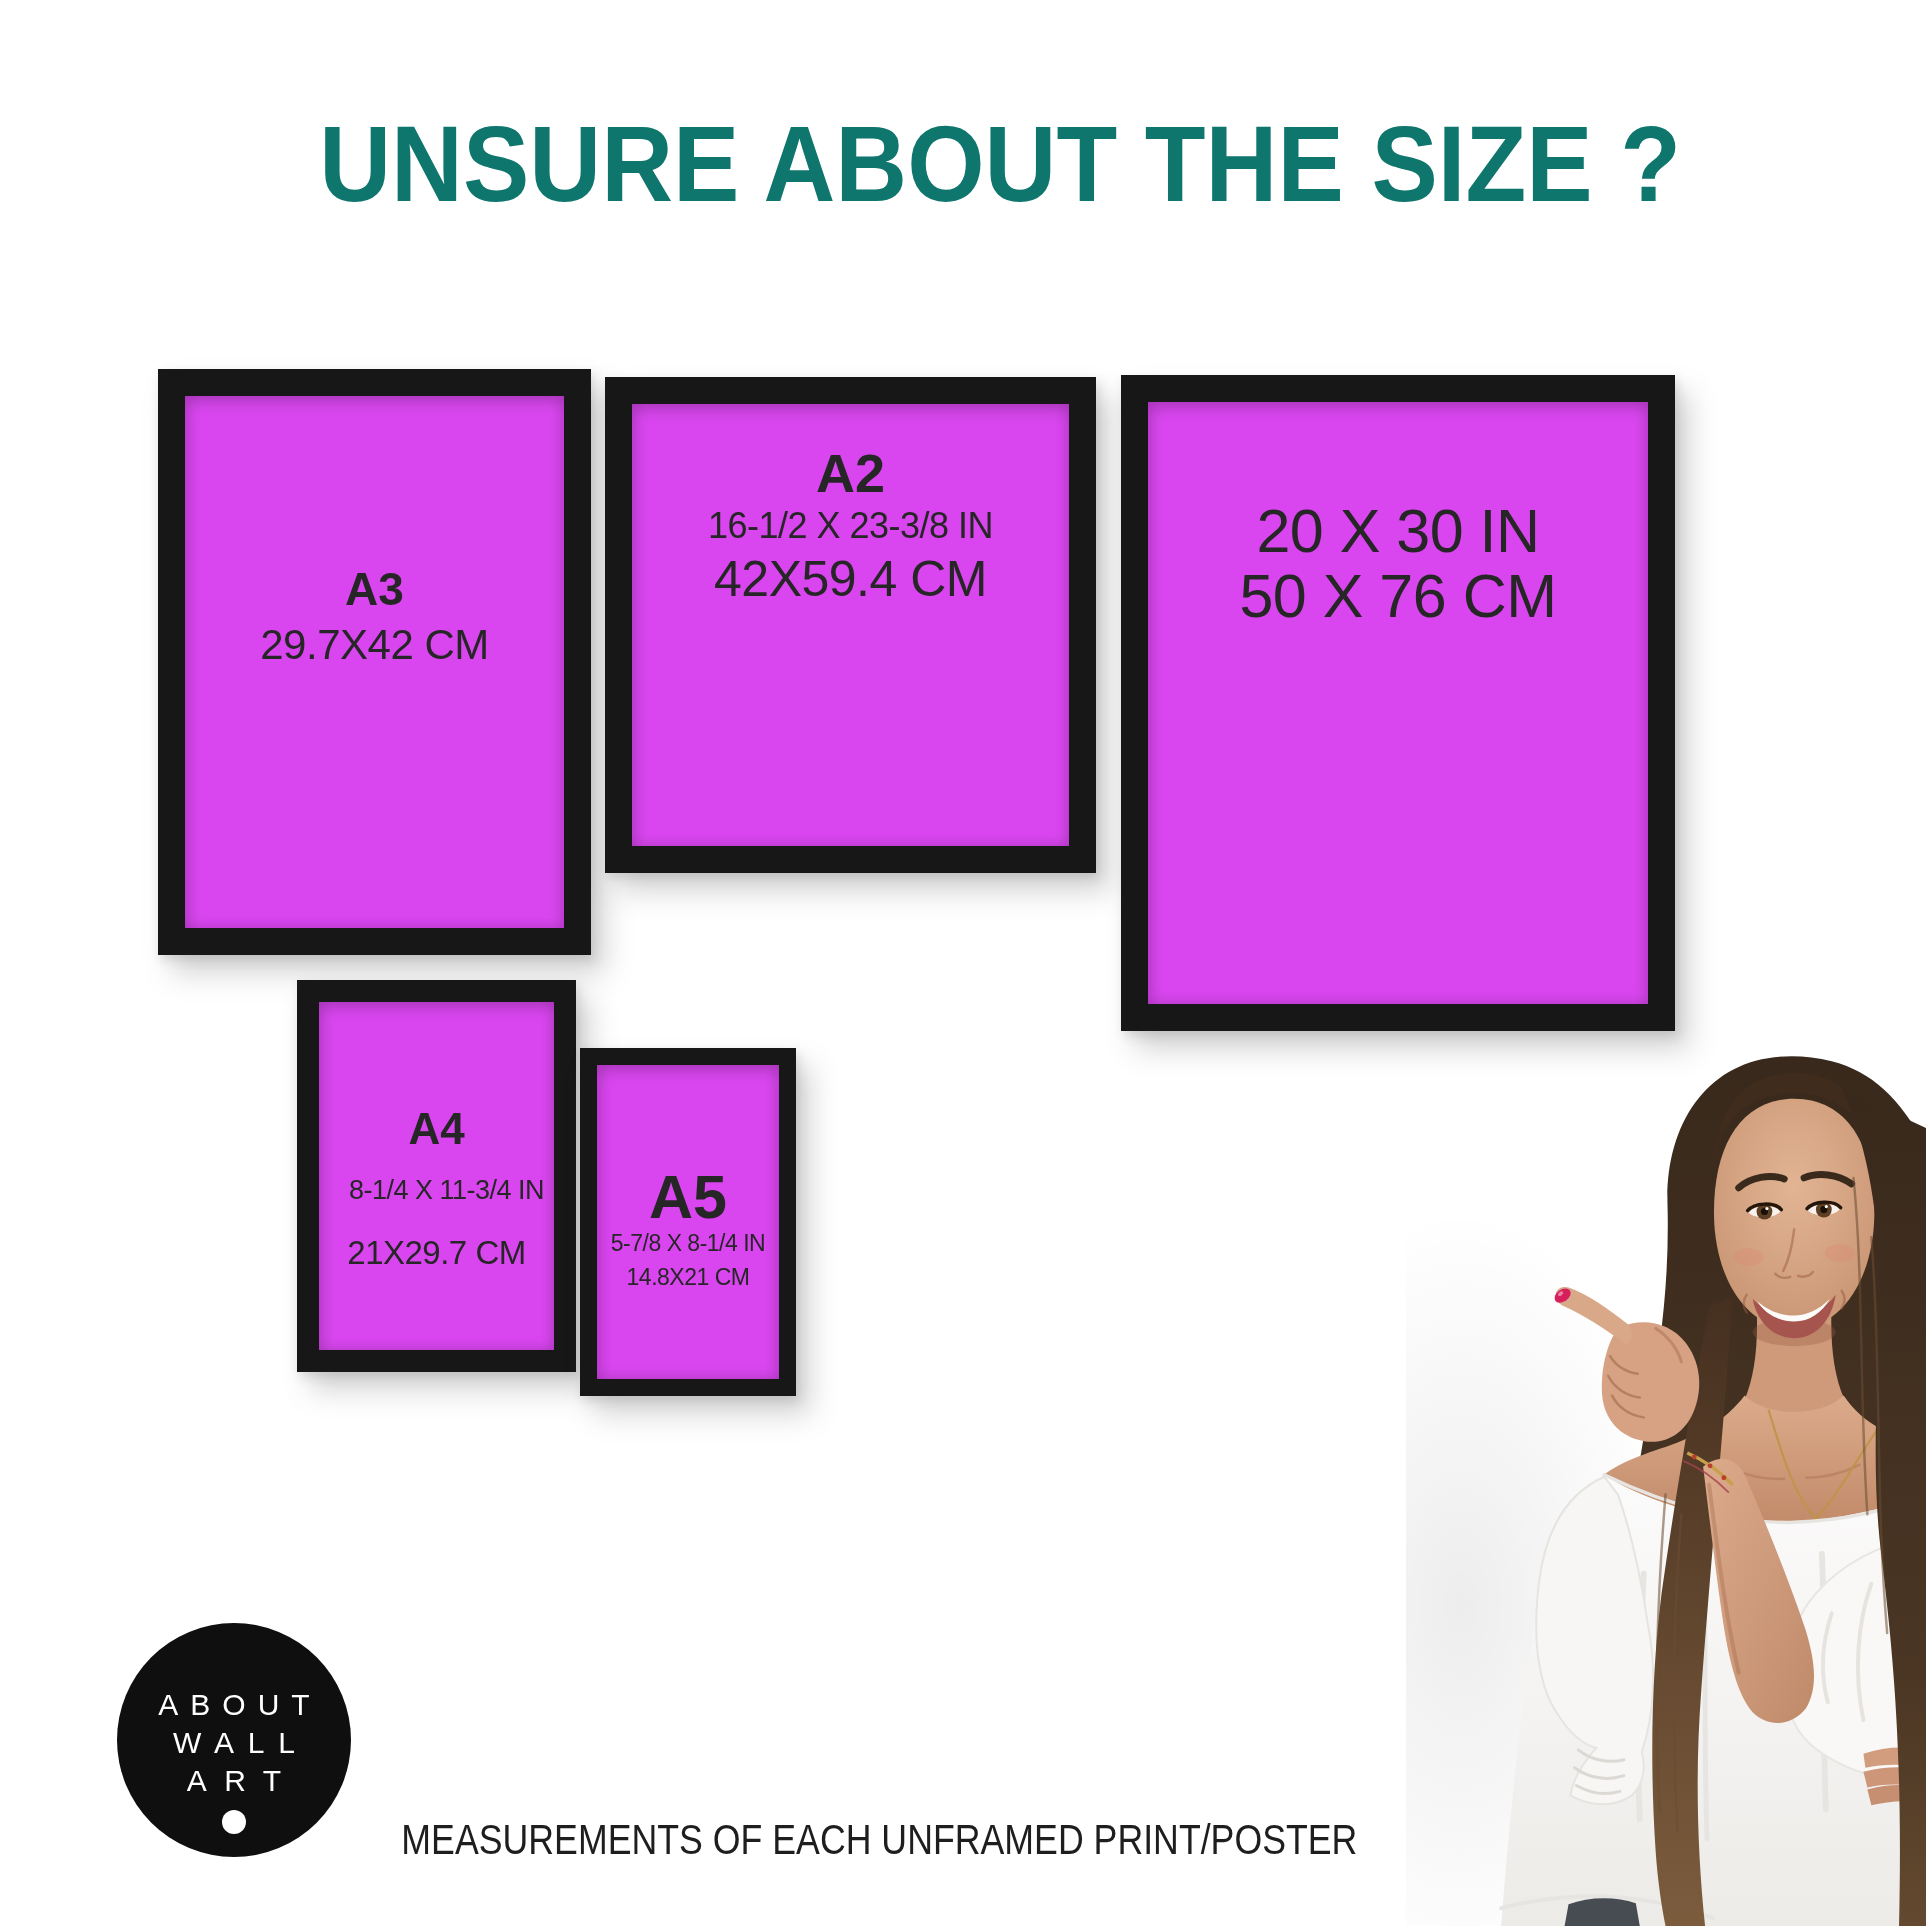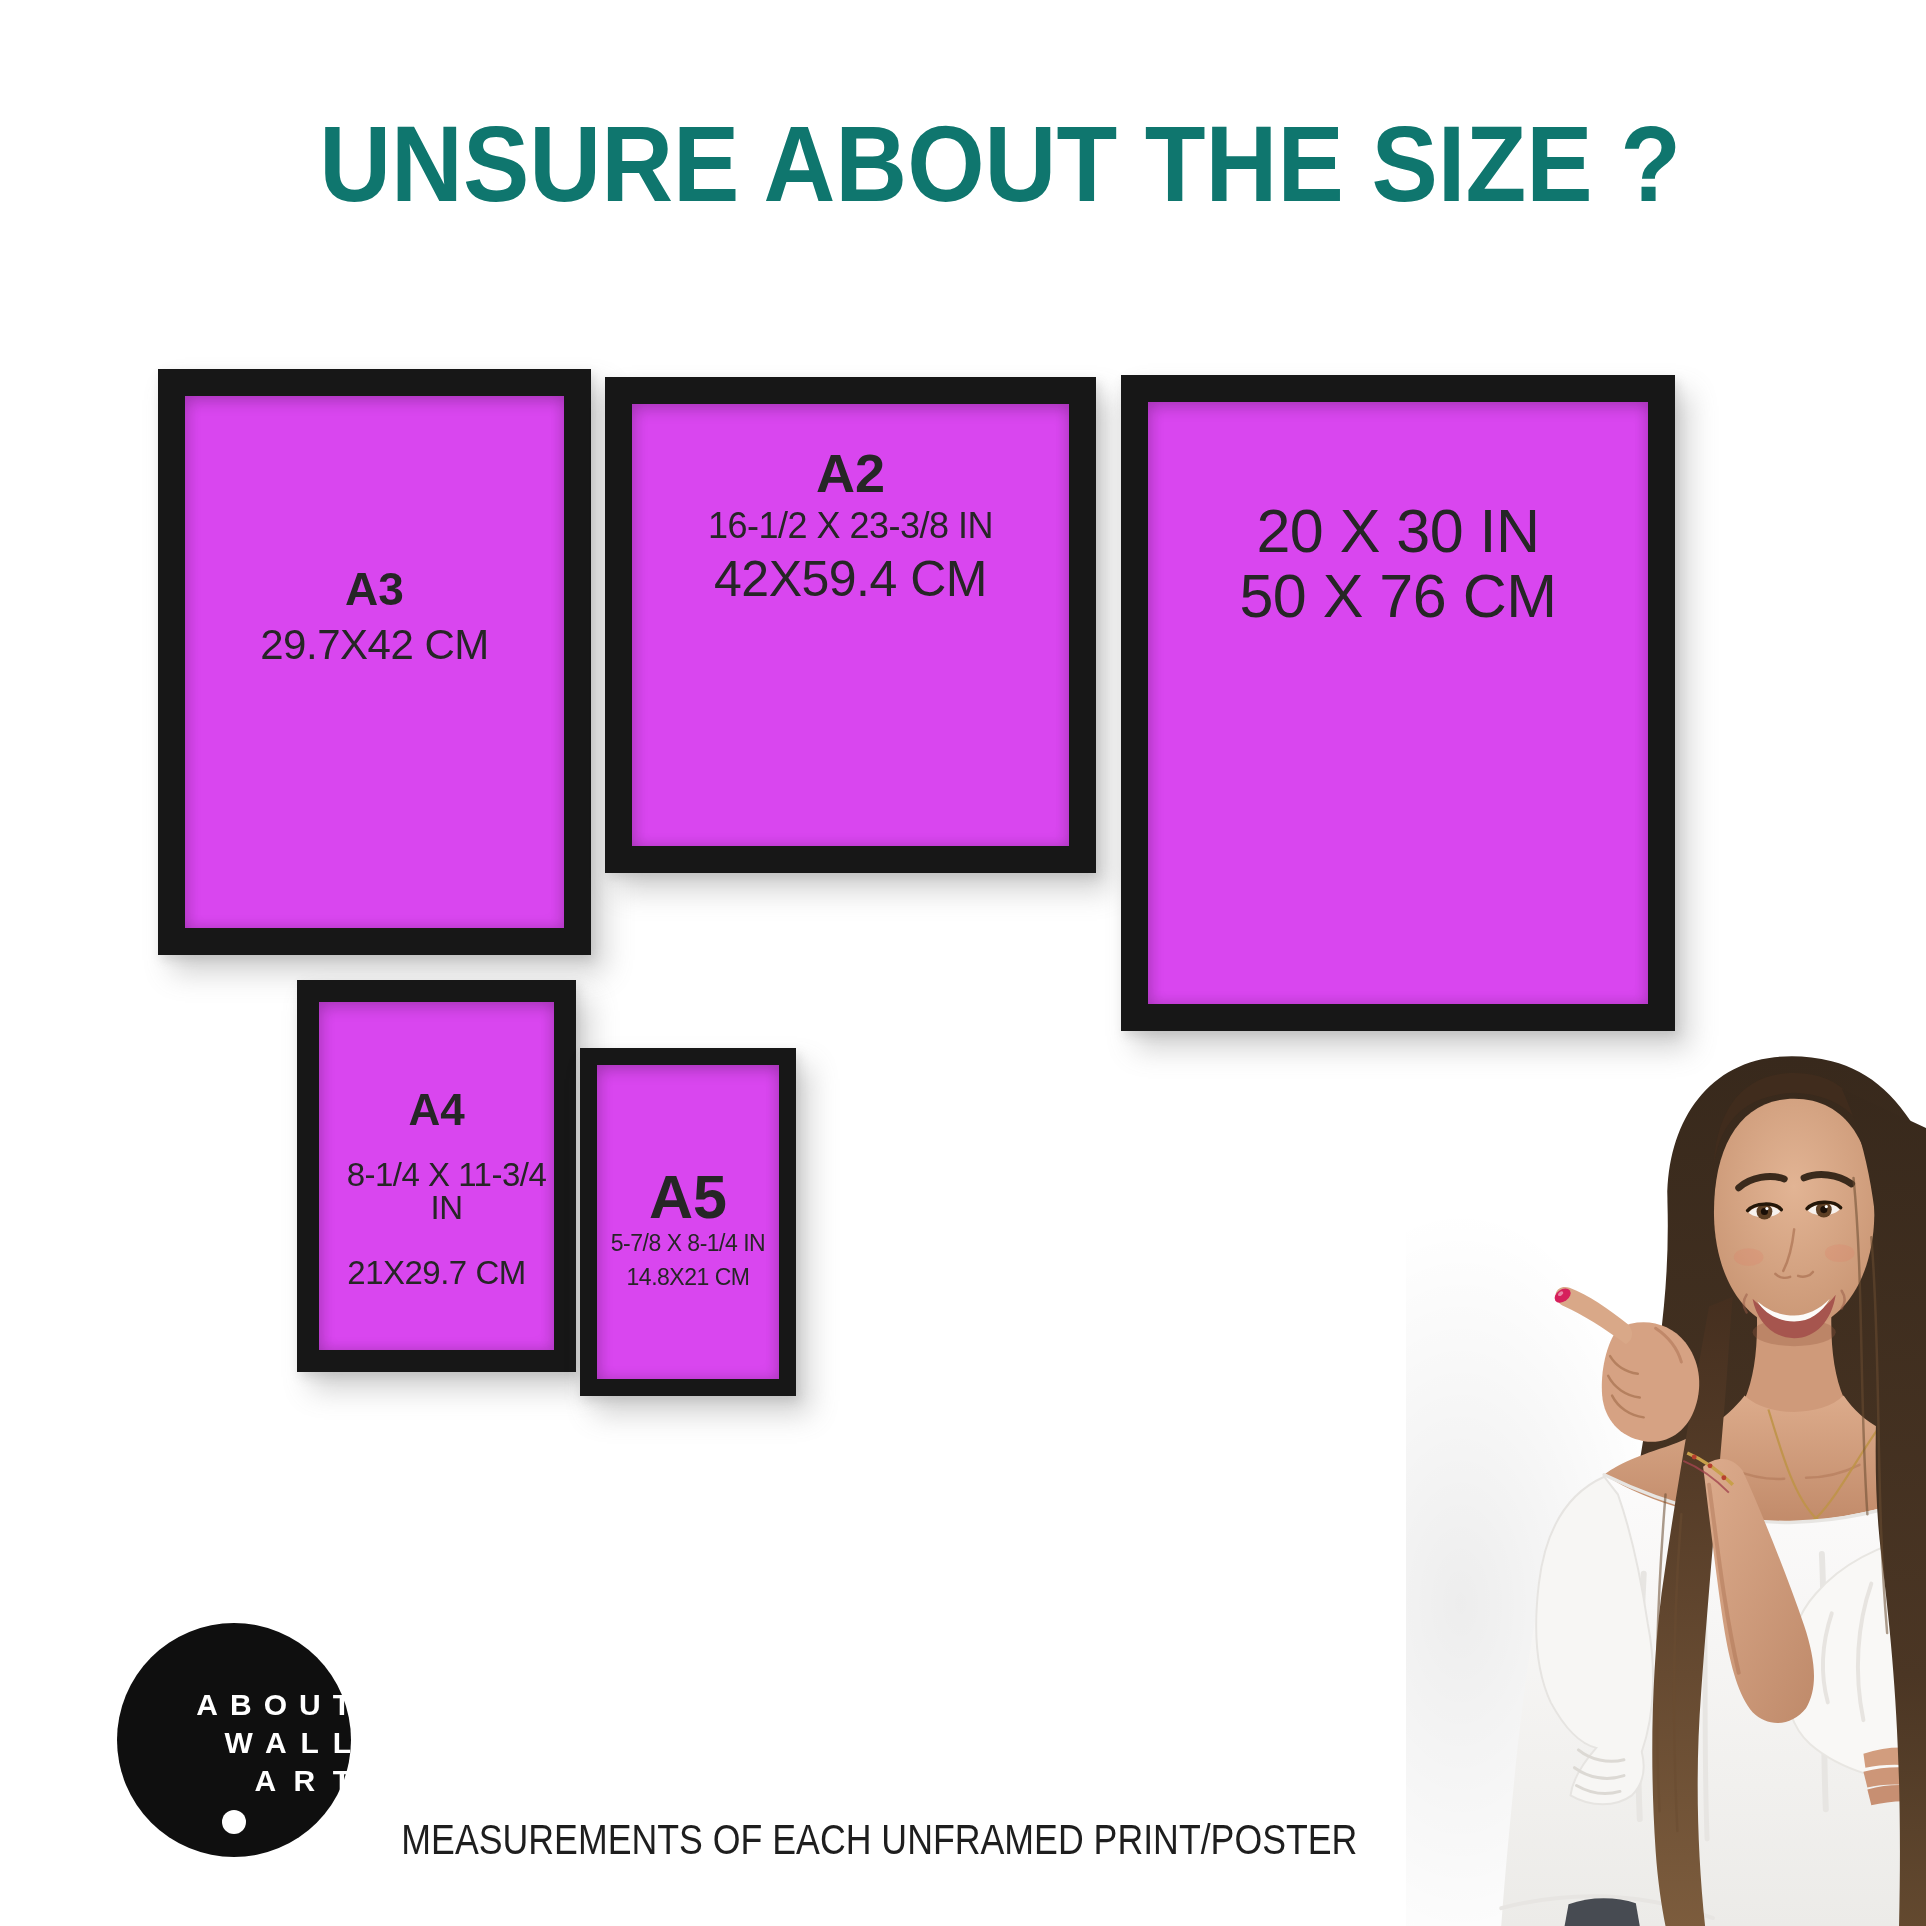--- a/index.html
+++ b/index.html
@@ -40,34 +40,34 @@
   .f-big{left:1121px;top:375px;width:554px;height:656px;}
   .f-big .paper{inset:27px;}
   .f-big .size-text{transform:translateY(-139px);}
   .f-big .size-in{font-size:61px;margin-bottom:4px;}
   .f-big .size-cm{font-size:61px;}
 
   .f-a4{left:297px;top:980px;width:279px;height:392px;}
   .f-a4 .paper{inset:22px;}
   .f-a4 .size-text{transform:translateY(12px);}
   .f-a4 .size-label{font-size:44px;margin-bottom:26px;}
-  .f-a4 .size-in{font-size:33px;margin-bottom:32px;padding-left:20px;}
+  .f-a4 .size-in{font-size:27px;margin-bottom:32px;padding-left:20px;}
   .f-a4 .size-cm{font-size:33px;}
 
   .f-a5{left:580px;top:1048px;width:216px;height:348px;}
   .f-a5 .paper{inset:17px;}
   .f-a5 .size-text{transform:translateY(6px);}
   .f-a5 .size-label{font-size:61px;margin-bottom:4px;}
   .f-a5 .size-in{font-size:23px;margin-bottom:11px;}
   .f-a5 .size-cm{font-size:23px;}
 
   
   .logo{position:absolute;left:117px;top:1623px;width:234px;height:234px;border-radius:50%;
     background:#0f0f0f;color:#fff;text-align:center;box-sizing:border-box;padding-top:63px;}
-  .logo-line{font-weight:700;font-size:30px;line-height:38px;text-align:right;}
+  .logo-line{font-weight:400;font-size:30px;line-height:38px;}
   .ls1{letter-spacing:.40em;margin-right:-.40em;}
   .ls2{letter-spacing:.46em;margin-right:-.46em;}
   .ls3{letter-spacing:.58em;margin-right:-.58em;}
   .logo-dot{width:24px;height:24px;border-radius:50%;background:#fff;margin:10px auto 0;}
 
   
   .caption{position:absolute;top:1819px;left:0;width:1758px;text-align:center;
     font-size:42px;line-height:1;color:#1e1e1e;white-space:nowrap;}
   .caption .cond{display:inline-block;transform:scaleX(.85);transform-origin:center;}
 

